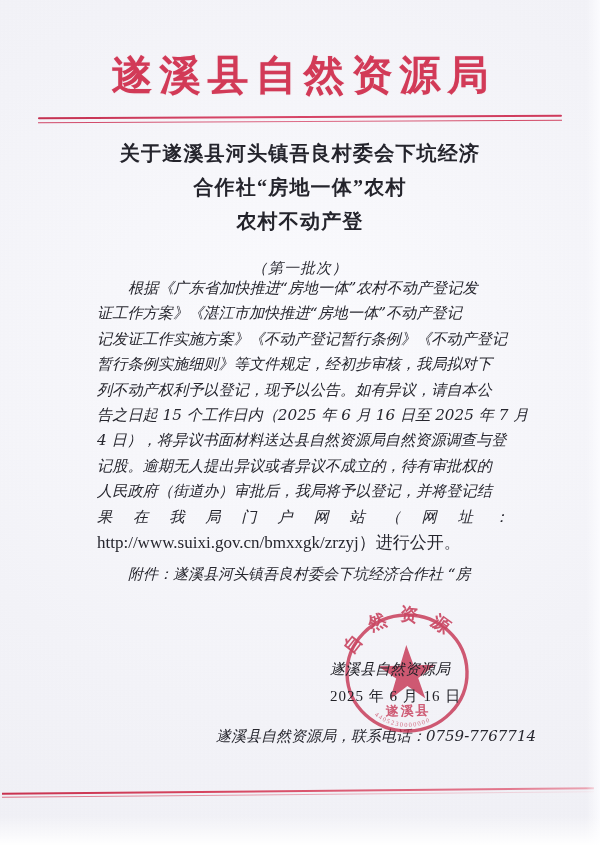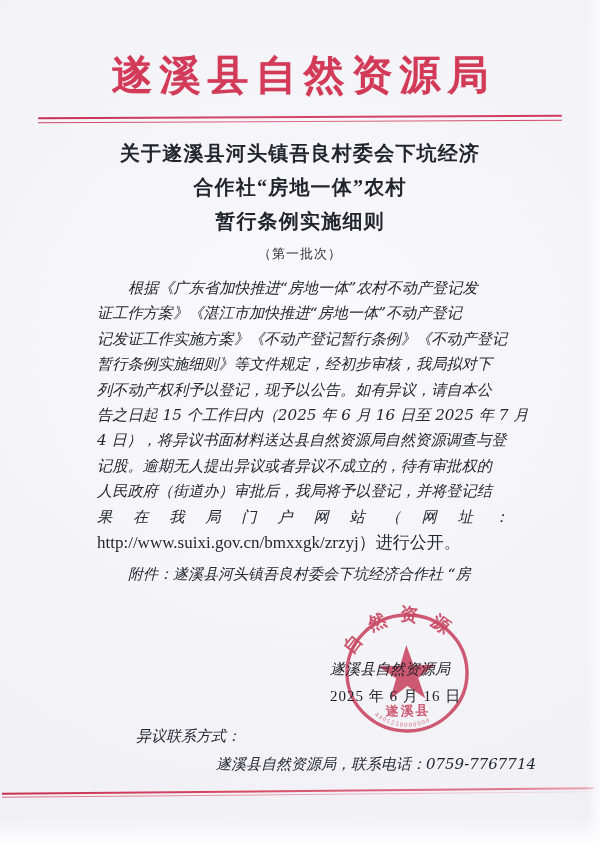--- a/index.html
+++ b/index.html
@@ -94,25 +94,26 @@
   .title-line {
     font-family: "Liberation Serif", "DejaVu Serif", serif;
     font-weight: 700;
     font-size: 20px;
     letter-spacing: 1.2px;
     color: #24242c;
     line-height: 34px;
     white-space: nowrap;
   }
   .title-sub {
-    margin-top: 4px;
-    font-size: 13px;
+    margin-top: 18px;
+    font-size: 15px;
     letter-spacing: 1px;
     color: #2b2b33;
     line-height: 24px;
+    font-style: italic;
   }
 
   
   .body-block {
     position: absolute;
     top: 276px;
     left: 97px;
     width: 412px;
   }
   .body-line {
@@ -235,21 +236,21 @@
   <div class="masthead">遂溪县自然资源局</div>
 
   <div class="rule-group">
     <div class="rule-thick"></div>
     <div class="rule-thin"></div>
   </div>
 
   <div class="title-block">
     <div class="title-line">关于遂溪县河头镇吾良村委会下坑经济</div>
     <div class="title-line">合作社“房地一体”农村</div>
-    <div class="title-line">暂行条例实施细则</div>
+    <div class="title-line">农村不动产登</div>
     <div class="title-sub">（第一批次）</div>
   </div>
 
   <div class="body-block">
     <div class="body-line indent">根据《广东省加快推进“房地一体”农村不动产登记发</div>
     <div class="body-line">证工作方案》《湛江市加快推进“房地一体”不动产登记</div>
     <div class="body-line">记发证工作实施方案》《不动产登记暂行条例》《不动产登记</div>
     <div class="body-line">暂行条例实施细则》等文件规定，经初步审核，我局拟对下</div>
     <div class="body-line">列不动产权利予以登记，现予以公告。如有异议，请自本公</div>
     <div class="body-line">告之日起 15 个工作日内（2025 年 6 月 16 日至 2025 年 7 月</div>
@@ -302,21 +303,20 @@
       </g>
     </svg>
   </div>
 
   <div class="sign-block">
     <div class="sign-line">遂溪县自然资源局</div>
     <div class="sign-line date">2025 年 6 月 16 日</div>
   </div>
 
   <div class="contact-block">
-    <div class="contact-line">异议联系方式：</div>
     <div class="contact-line main">遂溪县自然资源局，联系电话：0759-7767714</div>
   </div>
 
   <div class="bottom-rule">
     <div class="r1"></div>
     <div class="r2"></div>
   </div>
 
   <div id="scan-edge-right"></div>
   <div id="scan-edge-bottom"></div>

